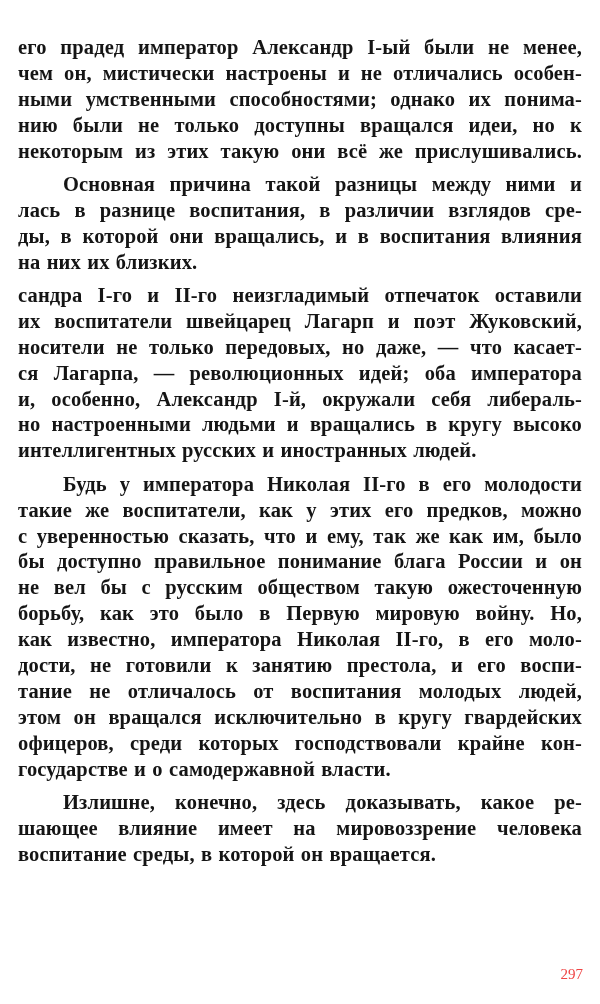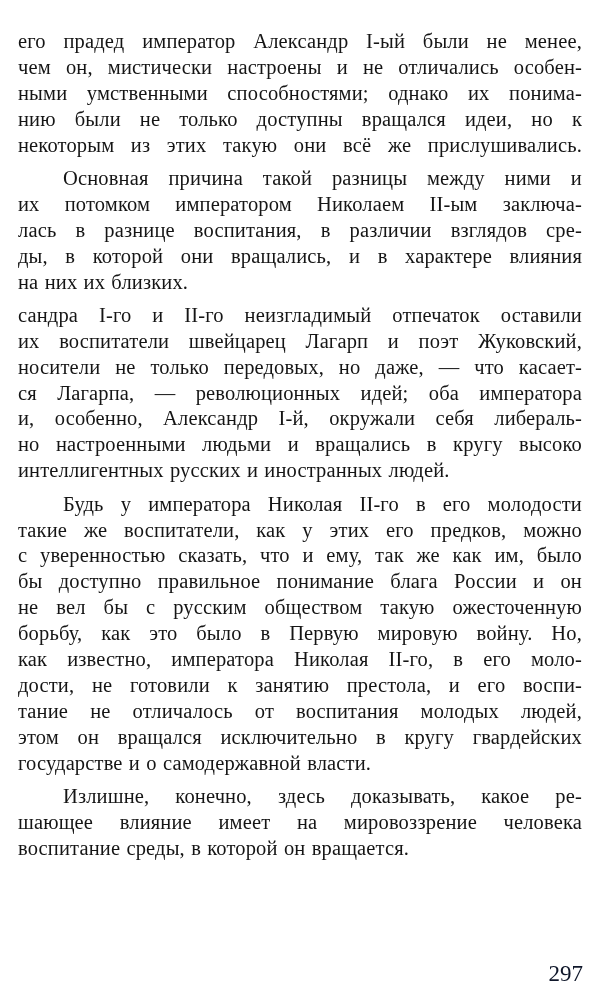--- a/index.html
+++ b/index.html
@@ -11,22 +11,23 @@
       width: 600px;
       height: 1004px;
       position: relative;
       overflow: hidden;
       font-family: "Liberation Serif", "DejaVu Serif", serif;
       color: #151515;
     }
     .page {
       position: absolute;
       left: 18px;
-      top: 29px;
+      top: 35px;
       width: 564px;
+      font-weight: bold;
     }
     .para {
       margin: 0 0 7.5px 0;
     }
     .line {
       display: block;
       height: 25.9px;
       line-height: 25.9px;
       font-size: 20.5px;
       white-space: nowrap;
@@ -40,43 +41,42 @@
       padding-left: 45px;
     }
     .line.last {
       text-align-last: left;
     }
     .page-number {
       position: absolute;
       right: 17px;
       top: 960px;
       font-family: "Liberation Serif", serif;
-      font-size: 23px;
+      font-size: 15px;
       line-height: 28px;
-      color: #0f172a;
+      color: #ef4444;
     }
   </style>
 </head>
 <body>
 
 <div class="page">
 
   <div class="para">
     <span class="line">его прадед император Александр I-ый были не менее,</span>
     <span class="line">чем он, мистически настроены и не отличались особен-</span>
     <span class="line">ными умственными способностями; однако их понима-</span>
     <span class="line">нию были не только доступны вращался идеи, но к</span>
     <span class="line">некоторым из этих такую они всё же прислушивались.</span>
   </div>
 
   <div class="para">
     <span class="line first">Основная причина такой разницы между ними и</span>
-    <span class="line">их потомком императором Николаем II-ым заключа-</span>
     <span class="line">лась в разнице воспитания, в различии взглядов сре-</span>
-    <span class="line">ды, в которой они вращались, и в характере влияния</span>
+    <span class="line">ды, в которой они вращались, и в воспитания влияния</span>
     <span class="line last">на них их близких.</span>
   </div>
 
   <div class="para">
     <span class="line">сандра I-го и II-го неизгладимый отпечаток оставили</span>
     <span class="line">их воспитатели швейцарец Лагарп и поэт Жуковский,</span>
     <span class="line">носители не только передовых, но даже, — что касает-</span>
     <span class="line">ся Лагарпа, — революционных идей; оба императора</span>
     <span class="line">и, особенно, Александр I-й, окружали себя либераль-</span>
     <span class="line">но настроенными людьми и вращались в кругу высоко</span>
@@ -87,20 +87,21 @@
     <span class="line first">Будь у императора Николая II-го в его молодости</span>
     <span class="line">такие же воспитатели, как у этих его предков, можно</span>
     <span class="line">с уверенностью сказать, что и ему, так же как им, было</span>
     <span class="line">бы доступно правильное понимание блага России и он</span>
     <span class="line">не вел бы с русским обществом такую ожесточенную</span>
     <span class="line">борьбу, как это было в Первую мировую войну. Но,</span>
     <span class="line">как известно, императора Николая II-го, в его моло-</span>
     <span class="line">дости, не готовили к занятию престола, и его воспи-</span>
     <span class="line">тание не отличалось от воспитания молодых людей,</span>
     <span class="line">этом он вращался исключительно в кругу гвардейских</span>
+    <span class="line">офицеров, среди которых господствовали крайне кон-</span>
     <span class="line last">государстве и о самодержавной власти.</span>
   </div>
 
   <div class="para">
     <span class="line first">Излишне, конечно, здесь доказывать, какое ре-</span>
     <span class="line">шающее влияние имеет на мировоззрение человека</span>
     <span class="line last">воспитание среды, в которой он вращается.</span>
   </div>
 
 </div>

